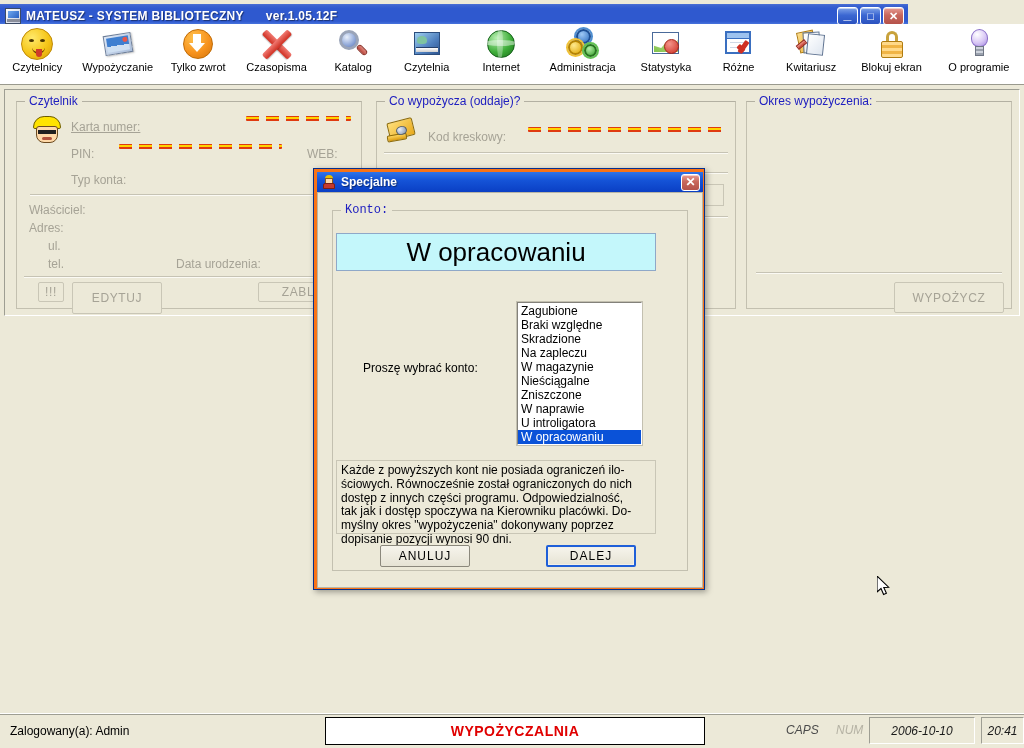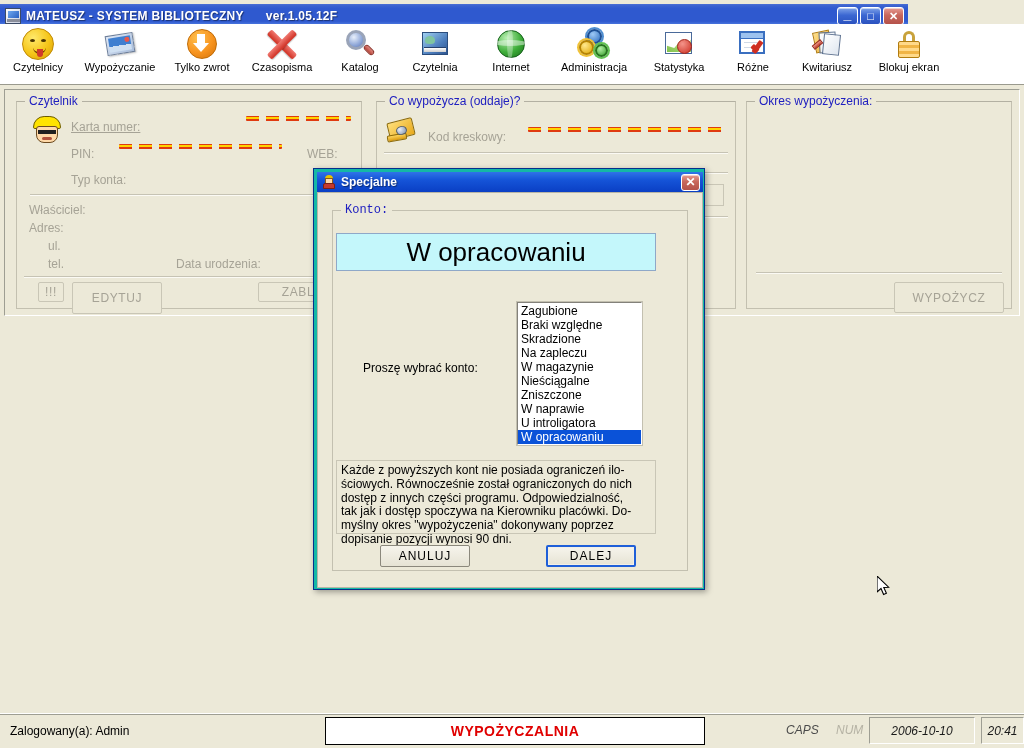--- a/index.html
+++ b/index.html
@@ -342,21 +342,21 @@
     font-size:12px; font-style:italic; color:#1a1a1a;
     font-family: "Liberation Sans", sans-serif;
   }
   #sb-date { left:869px; width:106px; }
   #sb-time { left:981px; width:43px; }
 
   
   #dialog {
     position: absolute; left: 313px; top: 168px;
     width: 392px; height: 422px;
-    background: #14b8a6;
+    background: #f97316;
     border: 1px solid #062f8c;
     box-shadow: 2px 2px 6px rgba(0,0,0,.35);
     z-index: 50;
   }
   #dlg-titlebar {
     position:absolute; left:3px; top:3px; width:386px; height:20px;
     background: linear-gradient(to bottom,#2f74e8 0%,#1554d8 40%,#0a3fc4 100%);
     display:flex; align-items:center;
   }
   #dlg-icon { width:14px; height:14px; margin-left:5px; margin-right:5px;
@@ -576,20 +576,27 @@
     </div>
 
     <div class="tool-btn" style="width:86px;">
       <div class="tool-ico ic-lock">
           <div class="shk"></div>
           <div class="body"></div>
         </div>
       <div class="tool-lbl">Blokuj ekran</div>
     </div>
 
+    <div class="tool-btn" style="width:92px;">
+      <div class="tool-ico ic-bulb">
+          <div class="glass"></div>
+          <div class="base"></div>
+        </div>
+      <div class="tool-lbl">O programie</div>
+    </div>
   </div>
 
   <div id="client">
     <div id="form-panel">
 
       <div class="gbox" style="left:11px; top:4px; width:346px; height:215px;">
         <div class="frame"></div>
         <div class="cap">Czytelnik</div>
 
         <div id="reader-avatar">

